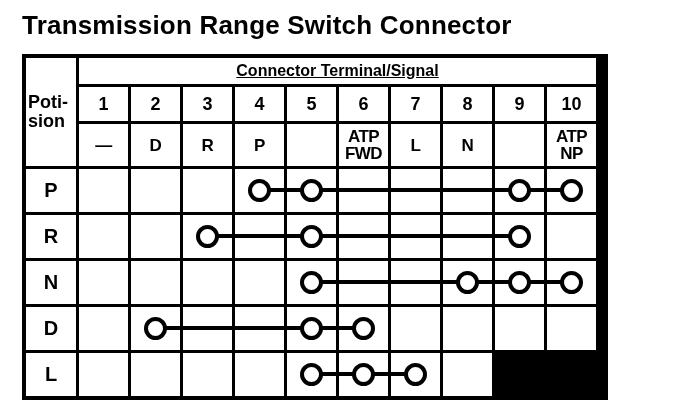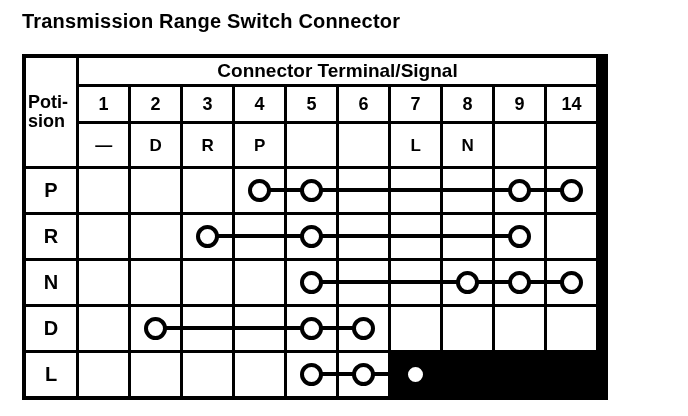--- a/index.html
+++ b/index.html
@@ -5,21 +5,21 @@
   html,body{margin:0;padding:0;}
   body{
     width:688px;height:416px;position:relative;overflow:hidden;
     background:#ffffff;
     font-family:"Liberation Sans", sans-serif;
     color:#000;
     -webkit-font-smoothing:none;
   }
   .title{
     position:absolute;left:22px;top:10px;
-    font-size:20px;font-weight:800;letter-spacing:0.2px;
+    font-size:26px;font-weight:800;letter-spacing:0.2px;
   }
   .tbl{
     position:absolute;left:22px;top:54px;
     width:578px;
     display:grid;
     grid-template-columns:50px repeat(10,49px);
     grid-template-rows:26px 34px 42px repeat(5,43px);
     gap:3px;
     background:#000;
     border:4px solid #000;
@@ -29,21 +29,21 @@
     background:#fff;
     display:flex;align-items:center;justify-content:center;
     font-weight:800;
     overflow:hidden;
   }
   .corner{
     grid-row:1/4;grid-column:1;
     flex-direction:column;align-items:flex-start;justify-content:center;
     padding-left:2px;font-size:18px;line-height:1.05;
   }
-  .cts{grid-row:1;grid-column:2/12;font-size:19px;}
+  .cts{grid-row:1;grid-column:2/12;font-size:16px;text-decoration:underline;}
   .num{grid-row:2;font-size:18px;}
   .sig{grid-row:3;font-size:17px;line-height:1.0;letter-spacing:-0.5px;text-align:center;}
   .poslbl{grid-column:1;font-size:20px;}
   .col2{grid-column:2}.col3{grid-column:3}.col4{grid-column:4}.col5{grid-column:5}
   .col6{grid-column:6}.col7{grid-column:7}.col8{grid-column:8}.col9{grid-column:9}
   .col10{grid-column:10}.col11{grid-column:11}
   .row4{grid-row:4}.row5{grid-row:5}.row6{grid-row:6}.row7{grid-row:7}.row8{grid-row:8}
   .overlay{
     position:absolute;left:53px;width:517px;height:43px;
     pointer-events:none;
@@ -72,28 +72,30 @@
 
   <div class="c num col2">1</div>
   <div class="c num col3">2</div>
   <div class="c num col4">3</div>
   <div class="c num col5">4</div>
   <div class="c num col6">5</div>
   <div class="c num col7">6</div>
   <div class="c num col8">7</div>
   <div class="c num col9">8</div>
   <div class="c num col10">9</div>
-  <div class="c num col11">14</div>
+  <div class="c num col11">10</div>
 
   <div class="c sig col2">—</div>
   <div class="c sig col3">D</div>
   <div class="c sig col4">R</div>
   <div class="c sig col5">P</div>
+  <div class="c sig col7">ATP FWD</div>
   <div class="c sig col8">L</div>
   <div class="c sig col9">N</div>
+  <div class="c sig col11">ATP NP</div>
 
   <div class="c poslbl row4">P</div>
   <div class="c poslbl row5">R</div>
   <div class="c poslbl row6">N</div>
   <div class="c poslbl row7">D</div>
   <div class="c poslbl row8">L</div>
 
   <div class="c"></div>
     <div class="c"></div>
     <div class="c"></div>

